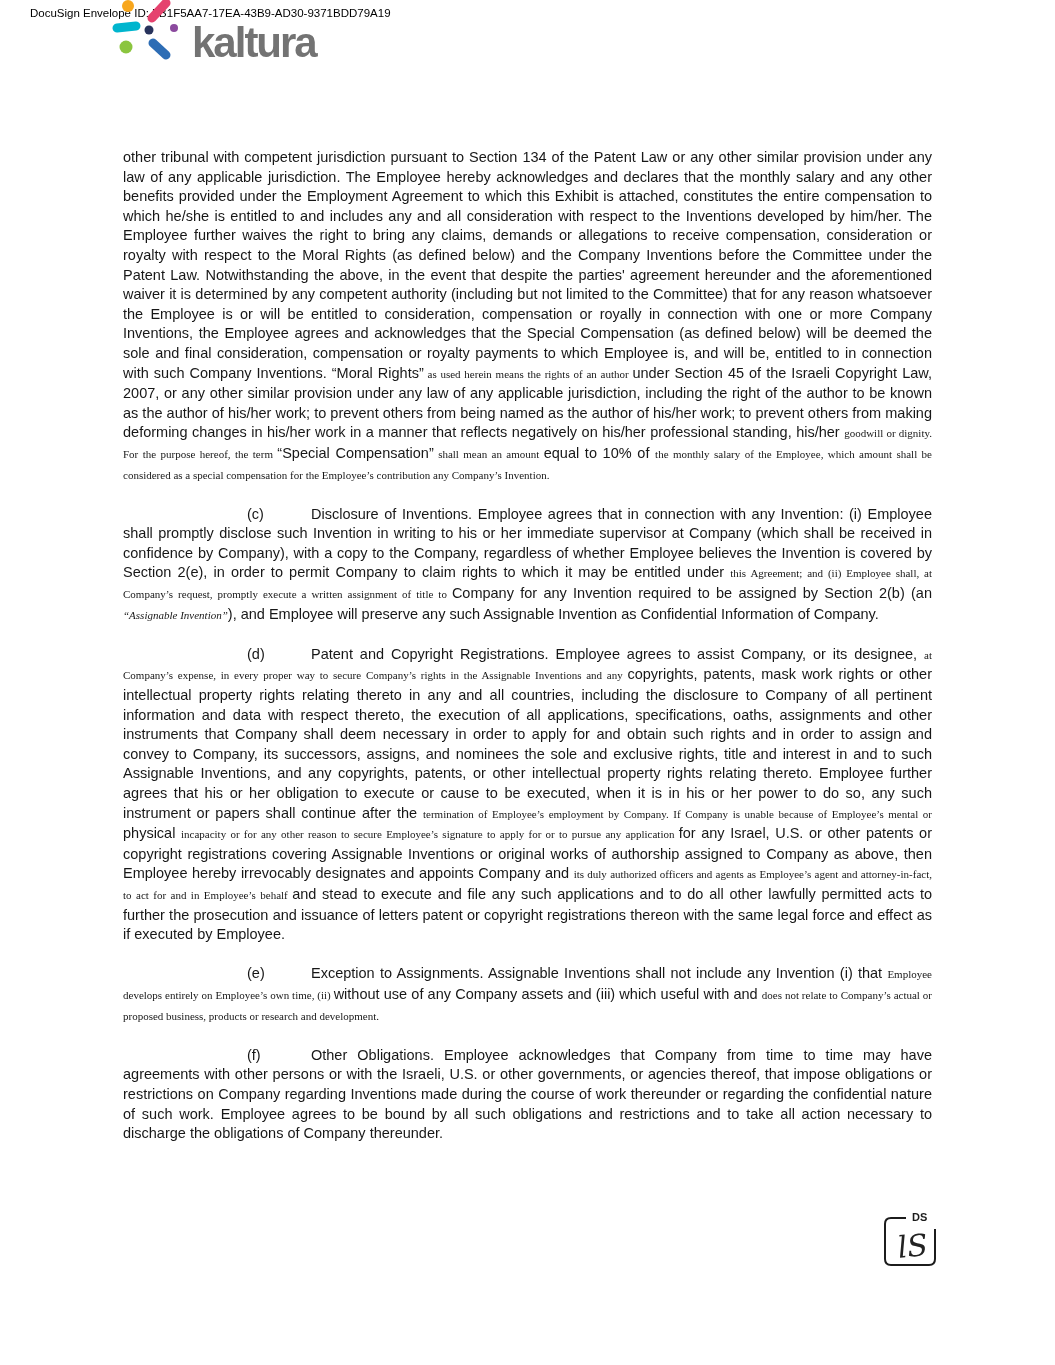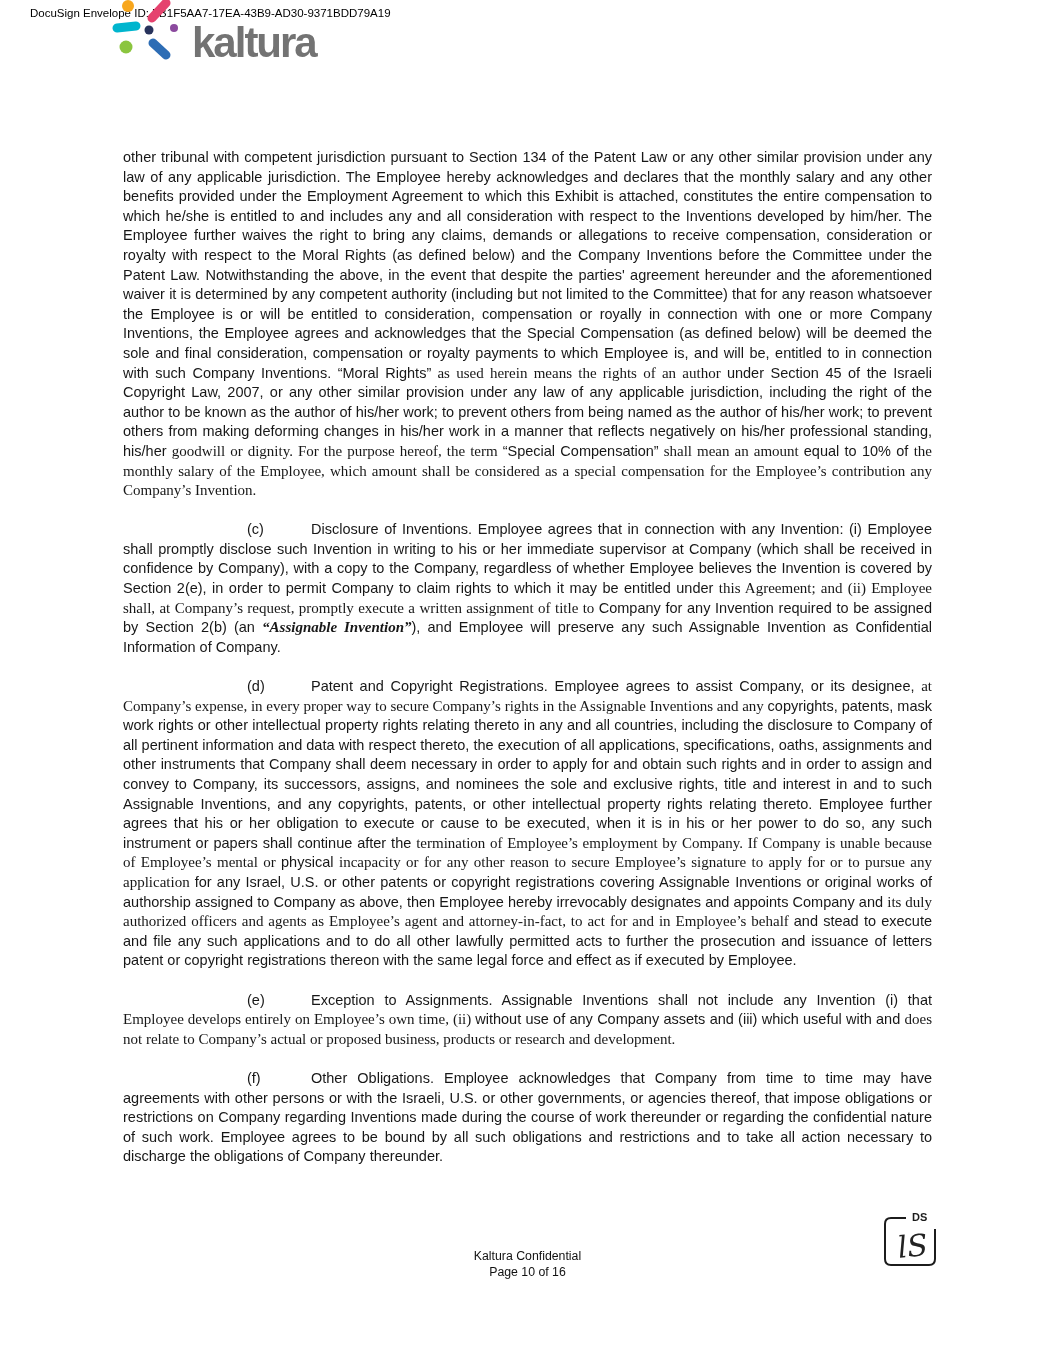--- a/index.html
+++ b/index.html
@@ -48,24 +48,24 @@
     line-height: 19.6px;
     text-align: justify;
     margin-bottom: 19.6px;
     color: #171717;
   }
   .para:last-child { margin-bottom: 8px; }
   .para.indent { text-indent: 124px; }
   .para .label { display: inline-block; width: 64px; text-indent: 0; }
   .para .serif, .para .bi {
     font-family: "Liberation Serif", serif;
-    font-size: 15px;
+    font-size: 11px;
   }
   .para .u { }
-  .para .bi { font-weight: bold; font-style: italic; }
+  .para .bi { font-weight: normal; font-style: italic; }
   .footer {
     position: absolute;
     left: 0;
     top: 1248px;
     width: 1055px;
     text-align: center;
     font-size: 12.3px;
     line-height: 16px;
     color: #111;
   }
@@ -100,24 +100,20 @@
 
   <div class="doc-body">
 
   <p class="para"><span>other tribunal with competent jurisdiction pursuant to Section 134 of the Patent Law or any other similar provision under any law of any applicable jurisdiction. The Employee hereby acknowledges and declares that the monthly salary and any other benefits provided under the Employment Agreement to which this Exhibit is attached, constitutes the entire compensation to which he/she is entitled to and includes any and all consideration with respect to the Inventions developed by him/her.  The Employee further waives the right to bring any claims, demands or allegations to receive compensation, consideration or royalty with respect to the Moral Rights (as defined below) and the Company Inventions before the Committee under the Patent Law. Notwithstanding the above, in the event that despite the parties' agreement hereunder and the aforementioned waiver it is determined by any competent authority (including but not limited to the Committee) that for any reason whatsoever the Employee is or will be entitled to consideration, compensation or royally in connection with one or more Company Inventions, the Employee agrees and acknowledges that the Special Compensation (as defined below) will be deemed the sole and final consideration, compensation or royalty payments to which Employee is, and will be, entitled to in connection with such Company Inventions. “Moral Rights”</span><span class="serif"> as used herein means the rights of an author </span><span>under Section 45 of the Israeli Copyright Law, 2007, or any other similar provision under any law of any applicable jurisdiction, including the right of the author to be known as the author of his/her work; to prevent others from being named as the author of his/her work; to prevent others from making deforming changes in his/her work in a manner that reflects negatively on his/her professional standing, his/her </span><span class="serif">goodwill or dignity. For the purpose hereof, the term </span><span>“Special Compensation”</span><span class="serif"> shall mean an amount </span><span>equal to 10% of </span><span class="serif">the monthly salary of the Employee, which amount shall be considered as a special compensation for the Employee’s contribution any Company’s Invention.</span></p>
       <p class="para indent"><span class="label">(c)</span><span class="u">Disclosure of Inventions</span><span>.  Employee agrees that in connection with any Invention:  (i) Employee shall promptly disclose such Invention in writing to his or her immediate supervisor at Company (which shall be received in confidence by Company), with a copy to the Company, regardless of whether Employee believes the Invention is covered by Section 2(e), in order to permit Company to claim rights to which it may be entitled under </span><span class="serif">this Agreement; and (ii) Employee shall, at Company’s request, promptly execute a written assignment of title to </span><span>Company for any Invention required to be assigned by Section 2(b) (an </span><span class="bi">“Assignable Invention”</span><span>), and Employee will preserve any such Assignable Invention as Confidential Information of Company.</span></p>
       <p class="para indent"><span class="label">(d)</span><span class="u">Patent and Copyright Registrations</span><span>.  Employee agrees to assist Company, or its designee, </span><span class="serif">at Company’s expense, in every proper way to secure Company’s rights in the Assignable Inventions and any </span><span>copyrights, patents, mask work rights or other intellectual property rights relating thereto in any and all countries, including the disclosure to Company of all pertinent information and data with respect thereto, the execution of all applications, specifications, oaths, assignments and other instruments that Company shall deem necessary in order to apply for and obtain such rights and in order to assign and convey to Company, its successors, assigns, and nominees the sole and exclusive rights, title and interest in and to such Assignable Inventions, and any copyrights, patents, or other intellectual property rights relating thereto.  Employee further agrees that his or her obligation to execute or cause to be executed, when it is in his or her power to do so, any such instrument or papers shall continue after the </span><span class="serif">termination of Employee’s employment by Company.  If Company is unable because of Employee’s mental or </span><span>physical </span><span class="serif">incapacity or for any other reason to secure Employee’s signature to apply for or to pursue any application </span><span>for any Israel, U.S. or other patents or copyright registrations covering Assignable Inventions or original works of authorship assigned to Company as above, then Employee hereby irrevocably designates and appoints Company and </span><span class="serif">its duly authorized officers and agents as Employee’s agent and attorney-in-fact, to act for and in Employee’s behalf </span><span>and stead to execute and file any such applications and to do all other lawfully permitted acts to further the prosecution and issuance of letters patent or copyright registrations thereon with the same legal force and effect as if executed by Employee.</span></p>
       <p class="para indent"><span class="label">(e)</span><span class="u">Exception to Assignments</span><span>.  Assignable Inventions shall not include any Invention (i) that </span><span class="serif">Employee develops entirely on Employee’s own time, (ii) </span><span>without use of any Company assets and (iii) which useful with and </span><span class="serif">does not relate to Company’s actual or proposed business, products or research and development.</span></p>
       <p class="para indent"><span class="label">(f)</span><span class="u">Other Obligations</span><span>.  Employee acknowledges that Company from time to time may have agreements with other persons or with the Israeli, U.S. or other governments, or agencies thereof, that impose obligations or restrictions on Company regarding Inventions made during the course of work thereunder or regarding the confidential nature of such work.  Employee agrees to be bound by all such obligations and restrictions and to take all action necessary to discharge the obligations of Company thereunder.</span></p>
     </div>
 
-  <div class="footer">
-    <div>Kaltura Confidential</div>
-    <div>Page 10 of 16</div>
-  </div>
 
   <div class="stamp">
     <svg width="60" height="70" viewBox="0 0 60 70">
       <path d="M26 11 H11 Q5 11 5 17 V52 Q5 58 11 58 H49 Q55 58 55 52 V22" fill="none" stroke-width="2" stroke="#1c1c1c"></path>
       <text x="32" y="14" font-size="11" font-weight="bold" font-family="Liberation Sans, sans-serif" fill="#1c1c1c">DS</text>
       <text x="18" y="50" font-size="30" font-style="italic" font-family="DejaVu Serif, serif" fill="#222" transform="rotate(-6 28 44)">lS</text>
     </svg>
   </div>
 
 </div>

